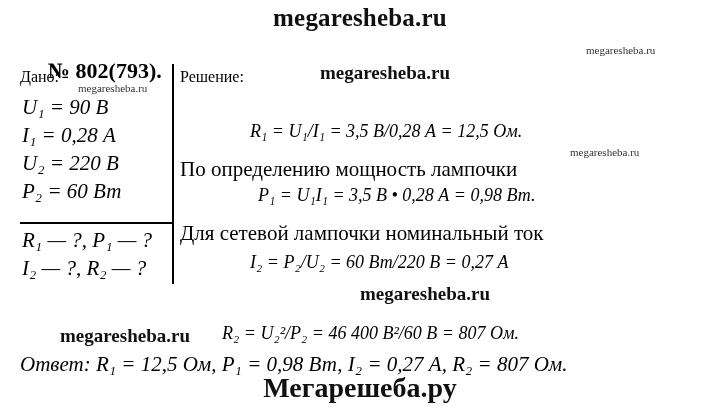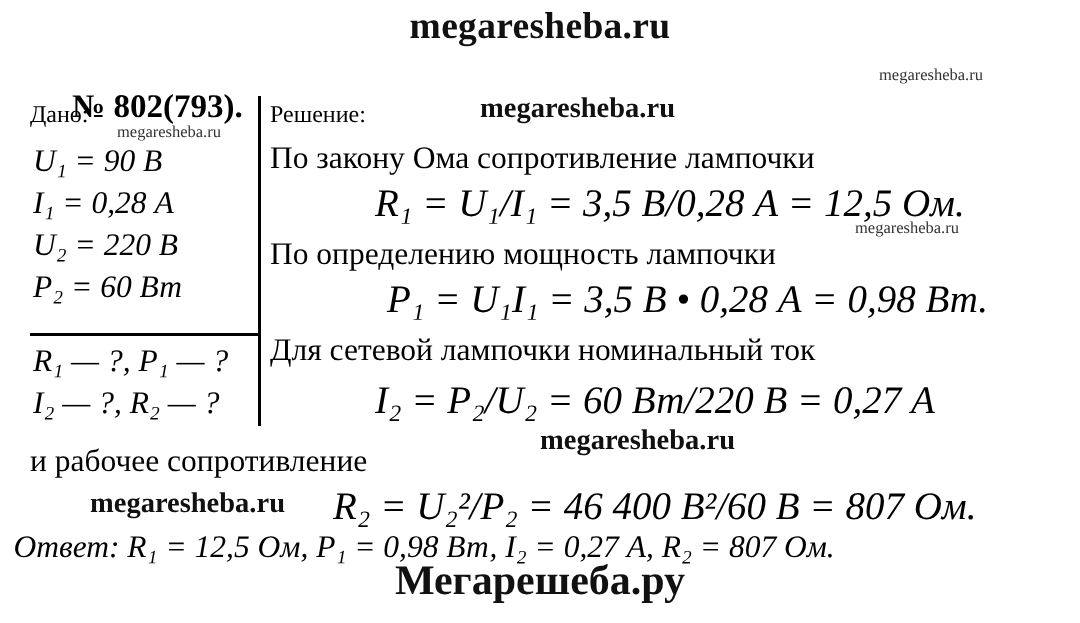--- a/index.html
+++ b/index.html
@@ -77,21 +77,21 @@
     font-style: italic;
     white-space: nowrap;
   }
   .sol-line {
     position: absolute;
     font-size: 21px;
     white-space: nowrap;
   }
   .sol-formula {
     position: absolute;
-    font-size: 26px;
+    font-size: 18px;
     font-style: italic;
     white-space: nowrap;
   }
   .vline {
     position: absolute;
     width: 2px;
     background: #000;
   }
   .hline {
     position: absolute;
@@ -121,35 +121,33 @@
   <div class="given-line" style="left:22px; top:95px;">U₁ = 90 В</div>
   <div class="given-line" style="left:22px; top:123px;">I₁ = 0,28 А</div>
   <div class="given-line" style="left:22px; top:151px;">U₂ = 220 В</div>
   <div class="given-line" style="left:22px; top:179px;">P₂ = 60 Вт</div>
 
   <div class="given-line" style="left:22px; top:228px;">R₁ — ?, P₁ — ?</div>
   <div class="given-line" style="left:22px; top:256px;">I₂ — ?, R₂ — ?</div>
 
   <div class="wm-mid" style="left:320px; top:62px;">megaresheba.ru</div>
 
-  <div class="sol-line" style="left:180px; top:93px;">По закону Ома сопротивление лампочки</div>
   <div class="sol-formula" style="left:250px; top:121px;">R₁ = U₁/I₁ = 3,5 В/0,28 А = 12,5 Ом.</div>
 
   <div class="wm-small" style="left:570px; top:146px;">megaresheba.ru</div>
 
   <div class="sol-line" style="left:180px; top:157px;">По определению мощность лампочки</div>
   <div class="sol-formula" style="left:258px; top:185px;">P₁ = U₁I₁ = 3,5 В • 0,28 А = 0,98 Вт.</div>
 
   <div class="sol-line" style="left:180px; top:221px;">Для сетевой лампочки номинальный ток</div>
   <div class="sol-formula" style="left:250px; top:252px;">I₂ = P₂/U₂ = 60 Вт/220 В = 0,27 А</div>
 
   <div class="wm-mid" style="left:360px; top:283px;">megaresheba.ru</div>
 
-  <div class="sol-line" style="left:20px; top:295px;">и рабочее сопротивление</div>
 
   <div class="wm-mid" style="left:60px; top:325px;">megaresheba.ru</div>
   <div class="sol-formula" style="left:222px; top:323px;">R₂ = U₂²/P₂ = 46 400 В²/60 В = 807 Ом.</div>
 
-  <div class="sol-line" style="left:9px; top:352px; font-style:italic;">Ответ: R₁ = 12,5 Ом, P₁ = 0,98 Вт, I₂ = 0,27 А, R₂ = 807 Ом.</div>
+  <div class="sol-line" style="left:20px; top:352px; font-style:italic;">Ответ: R₁ = 12,5 Ом, P₁ = 0,98 Вт, I₂ = 0,27 А, R₂ = 807 Ом.</div>
 
   <div class="wm-bottom">Мегарешеба.ру</div>
 
 </div>
 
 </body></html>

